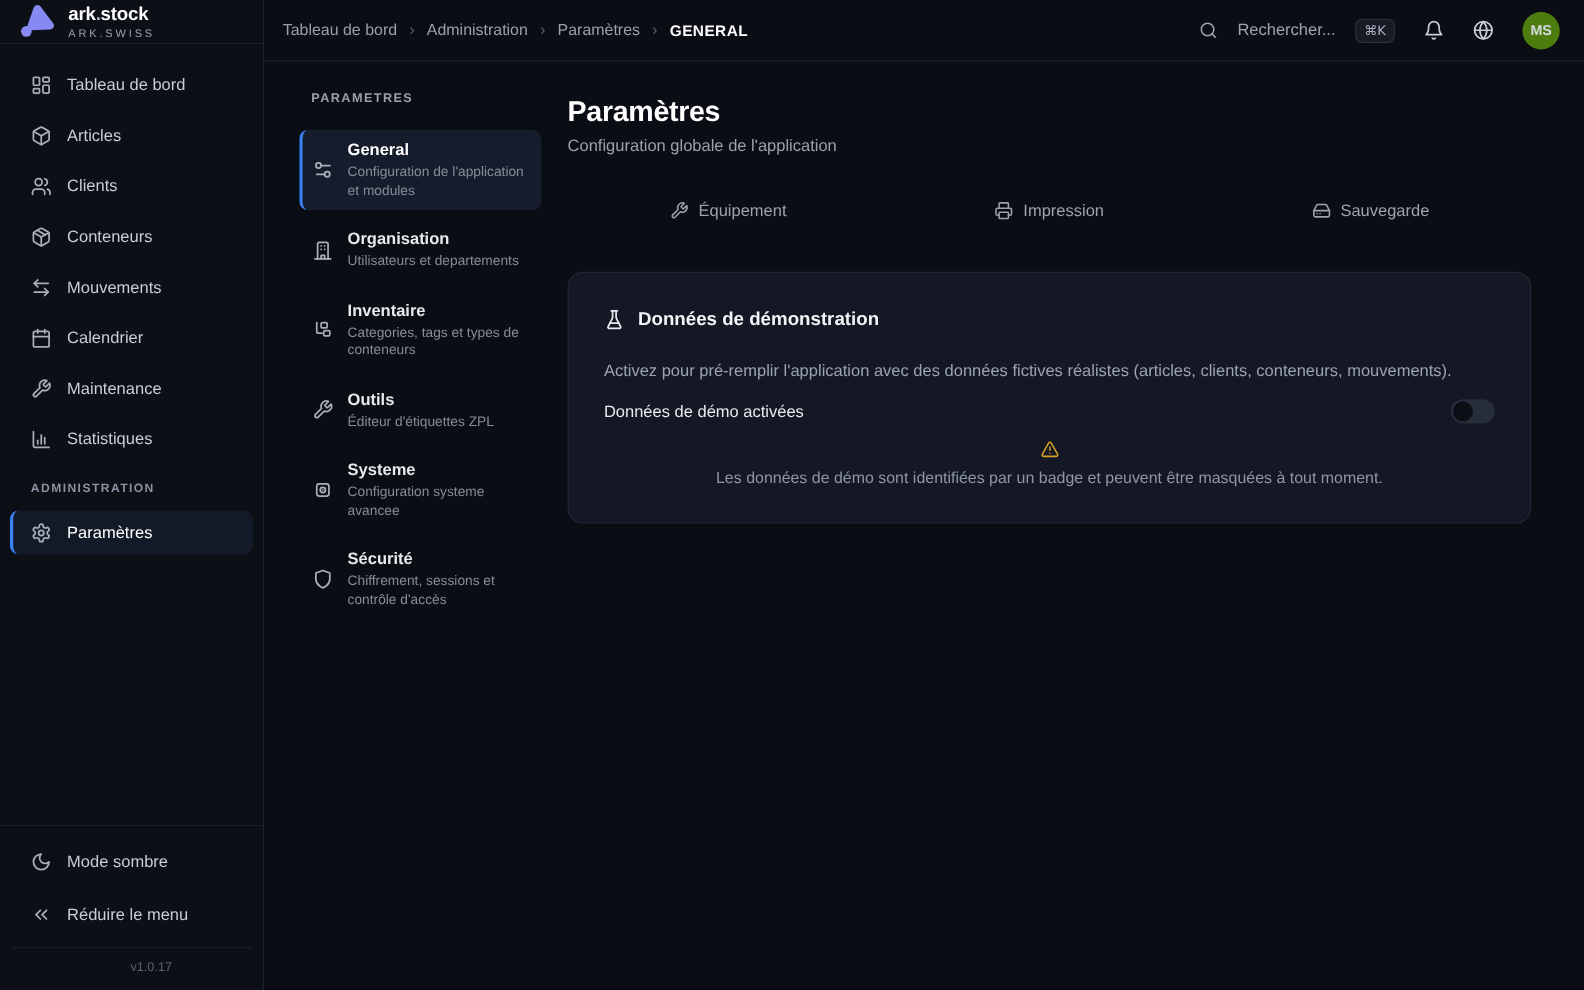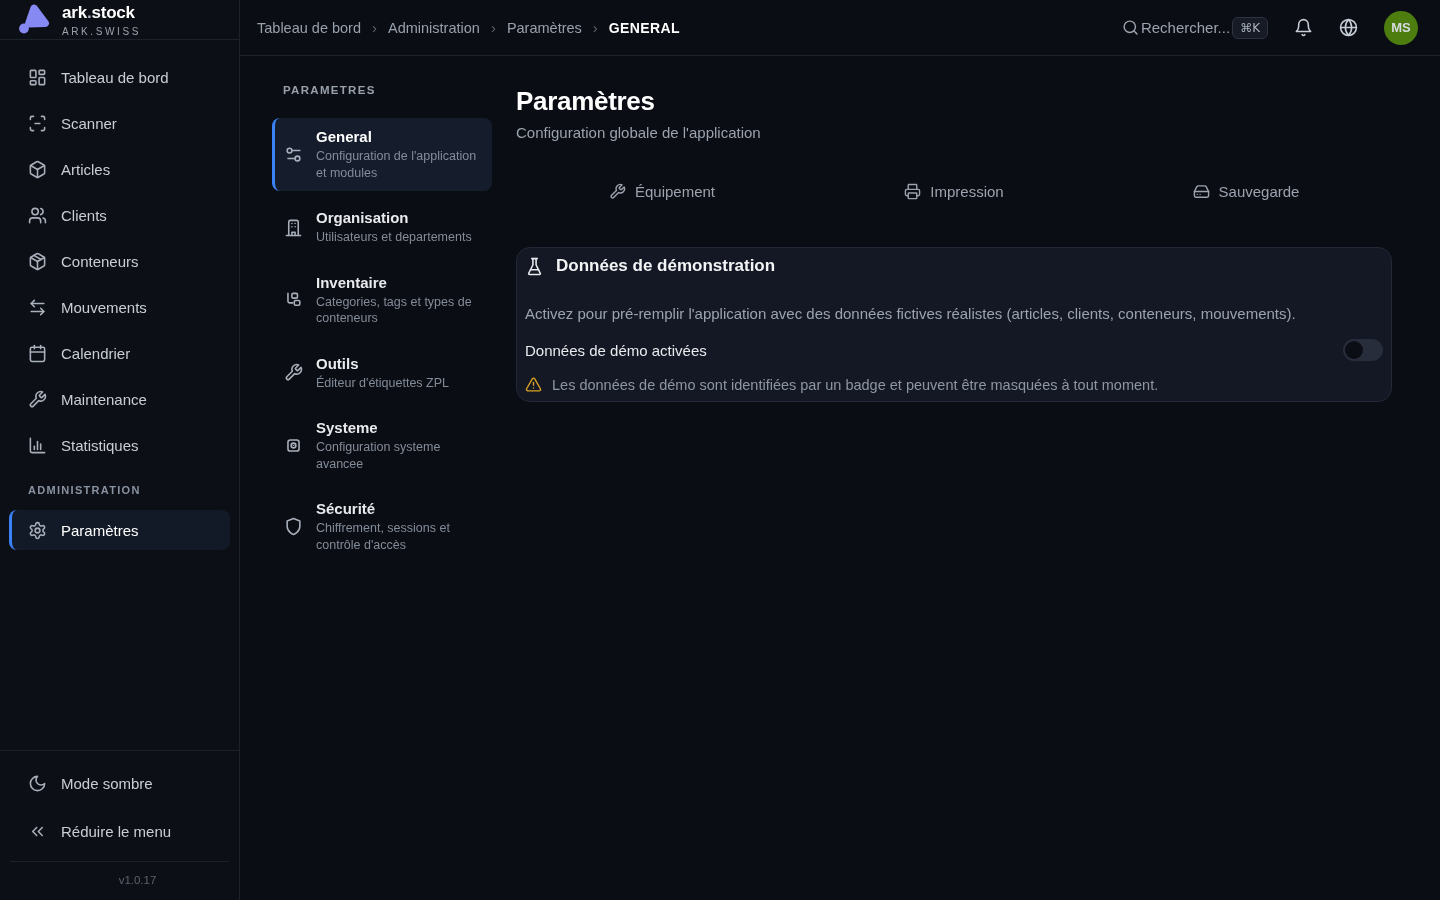--- a/index.html
+++ b/index.html
@@ -32,21 +32,21 @@
 
   
   .main-col { flex:1; display:flex; flex-direction:column; min-width:0; }
   .topbar { height:56px; min-height:56px; display:flex; align-items:center;
     padding:0 22px 0 17px; border-bottom:1px solid #1d222d; }
   .breadcrumb { display:flex; align-items:center; font-size:14.5px; color:#98a0ac; }
   .crumb { color:#98a0ac; text-decoration:none; cursor:pointer; }
   .crumb-sep { margin:0 11px; color:#5b6270; font-size:15px; }
   .crumb-current { color:#fff; font-weight:700; font-size:14px; letter-spacing:0.4px; }
   .topbar-right { margin-left:auto; display:flex; align-items:center; gap:26px; }
-  .search-btn { display:flex; align-items:center; gap:2px; color:#9ca3af;
+  .search-btn { display:flex; align-items:center; gap:18px; color:#9ca3af;
     font-size:15px; cursor:pointer; }
   .kbd { border:1px solid #2d3440; background:#161b25; border-radius:6px;
     padding:3px 7px; font-size:12px; color:#aab1bc;
     font-family:"DejaVu Sans","Liberation Sans",sans-serif; }
   .icon-btn { color:#c6ccd5; display:flex; cursor:pointer; }
   .avatar { width:34px; height:34px; border-radius:50%; background:#4d7c0f;
     display:flex; align-items:center; justify-content:center; font-size:13px;
     font-weight:700; color:#d6dae1; cursor:pointer; }
 
   .content { display:flex; flex:1; min-height:0; }
@@ -69,34 +69,34 @@
     letter-spacing:-0.3px; }
   .page-subtitle { font-size:15px; color:#9aa2ae; }
   .tabs { display:flex; margin-top:30px; }
   .tab { flex:1; display:flex; align-items:center; justify-content:center; gap:9px;
     padding:12px 0 13px; font-size:15px; color:#9ca3af;
     border-bottom:2px solid transparent; cursor:pointer; }
   .tab .ic-sm { color:inherit; }
   .tab.active { color:#fff; border-bottom-color:#fff; font-weight:500; }
 
   .card { margin-top:32px; background:#141824; border:1px solid #232937;
-    border-radius:14px; padding:8px; }
+    border-radius:14px; padding:32px; }
   .card-title-row { display:flex; align-items:center; gap:12px; font-size:17px;
     font-weight:700; color:#f3f4f6; }
   .card-title-row .ic { color:#e7e9ee; }
   .card-desc { margin-top:29px; font-size:15px; color:#9ba3af; }
   .toggle-row { margin-top:17px; display:flex; align-items:center;
     justify-content:space-between; }
   .toggle-label { font-size:15px; font-weight:500; color:#e8eaed; }
   .switch { width:40px; height:22px; border-radius:11px; background:#272d3a;
     position:relative; cursor:pointer; flex:none; }
   .switch .knob { position:absolute; left:2px; top:2px; width:18px; height:18px;
     border-radius:50%; background:#0b0e15; }
   .warn-row { margin-top:15px; display:flex; align-items:center; gap:10px;
-    font-size:14.5px; color:#8e96a3; }
+    font-size:14.5px; color:#8e96a3;flex-direction:column; }
   .warn-row .ic-sm { color:#d5a021; flex:none; }
 
   .ic { width:19px; height:19px; }
   .ic-sm { width:17px; height:17px; }
   svg { display:block; }
   #icon-defs { position:absolute; width:0; height:0; overflow:hidden; }
 </style>
 </head>
 <body>
 
@@ -245,26 +245,20 @@
 
     <nav class="side-nav">
 
         <div class="nav-item">
           <svg class="ic">
             <use href="#i-dashboard"></use>
           </svg>
           <span class="nav-label">Tableau de bord</span>
         </div>
 
-        <div class="nav-item">
-          <svg class="ic">
-            <use href="#i-scan"></use>
-          </svg>
-          <span class="nav-label">Scanner</span>
-        </div>
 
         <div class="nav-item">
           <svg class="ic">
             <use href="#i-package"></use>
           </svg>
           <span class="nav-label">Articles</span>
         </div>
 
         <div class="nav-item">
           <svg class="ic">

